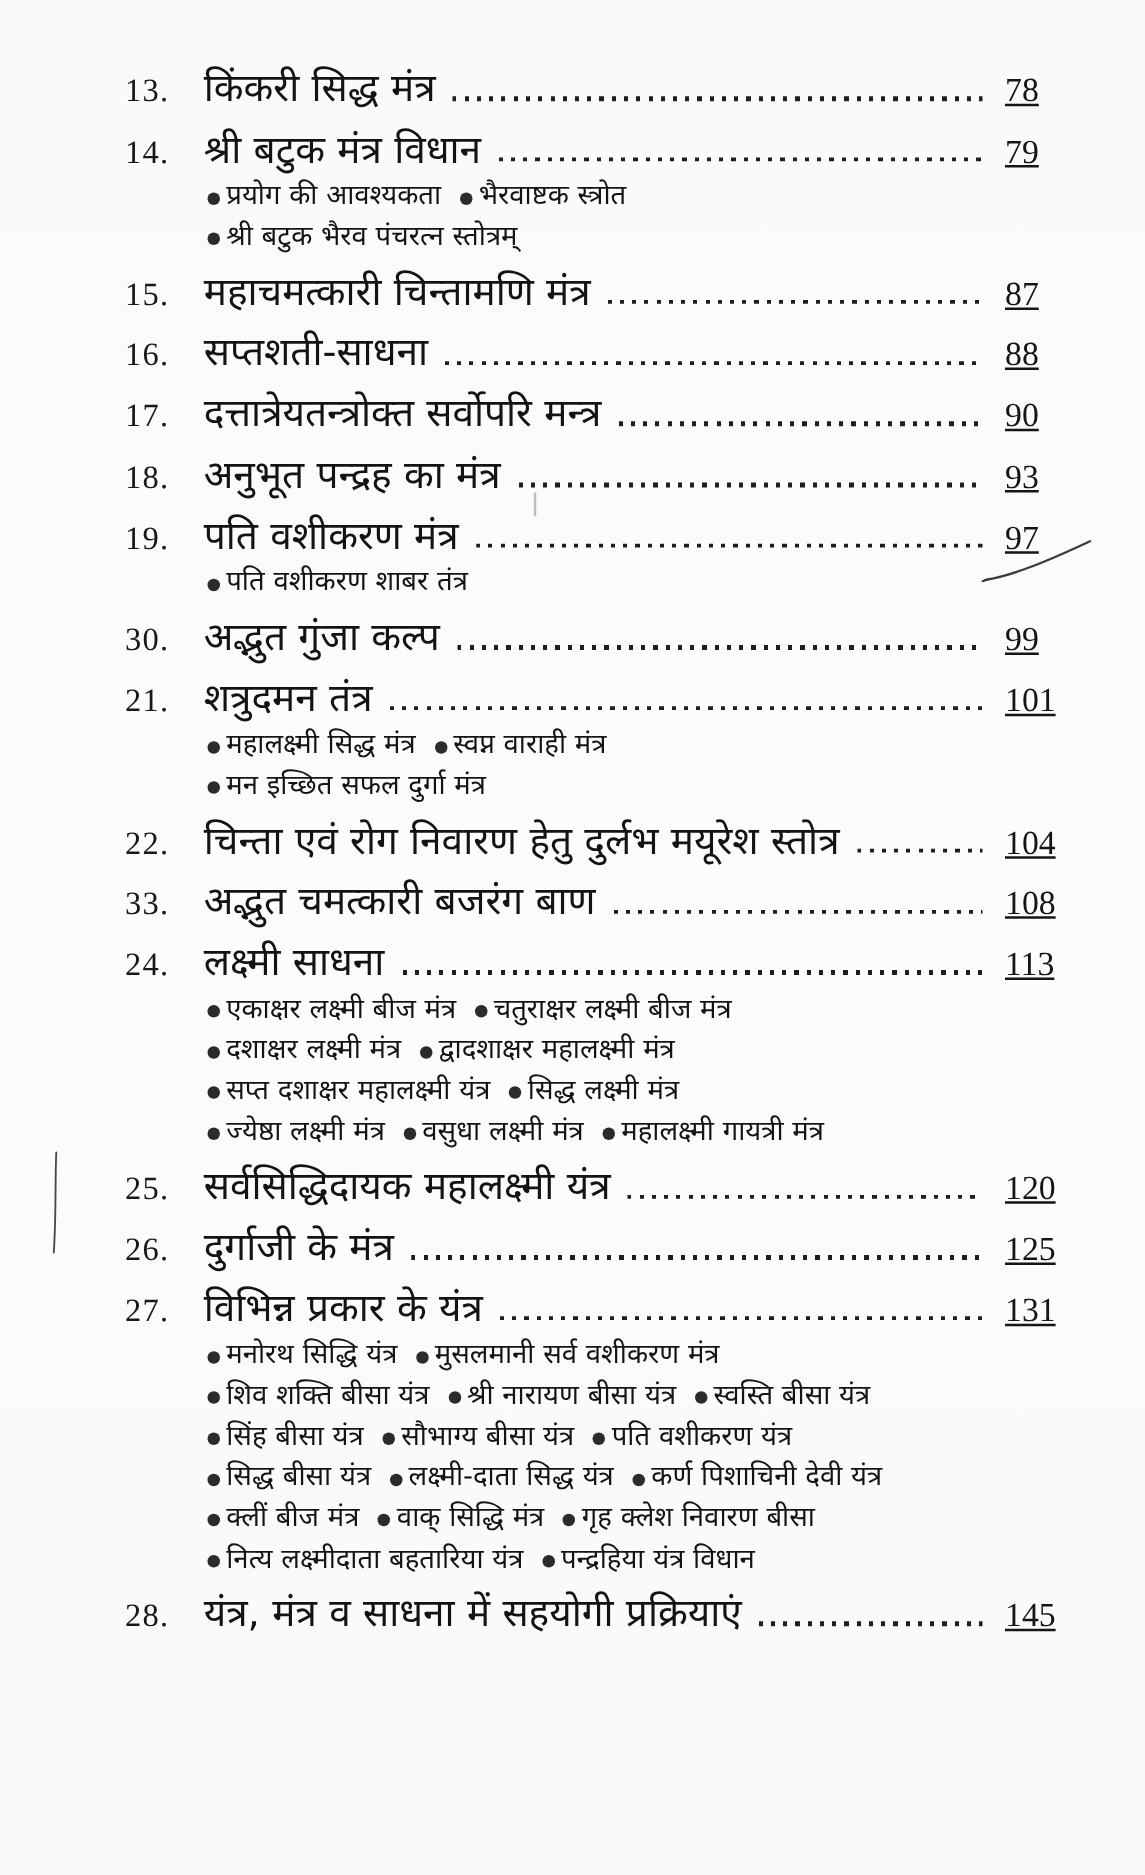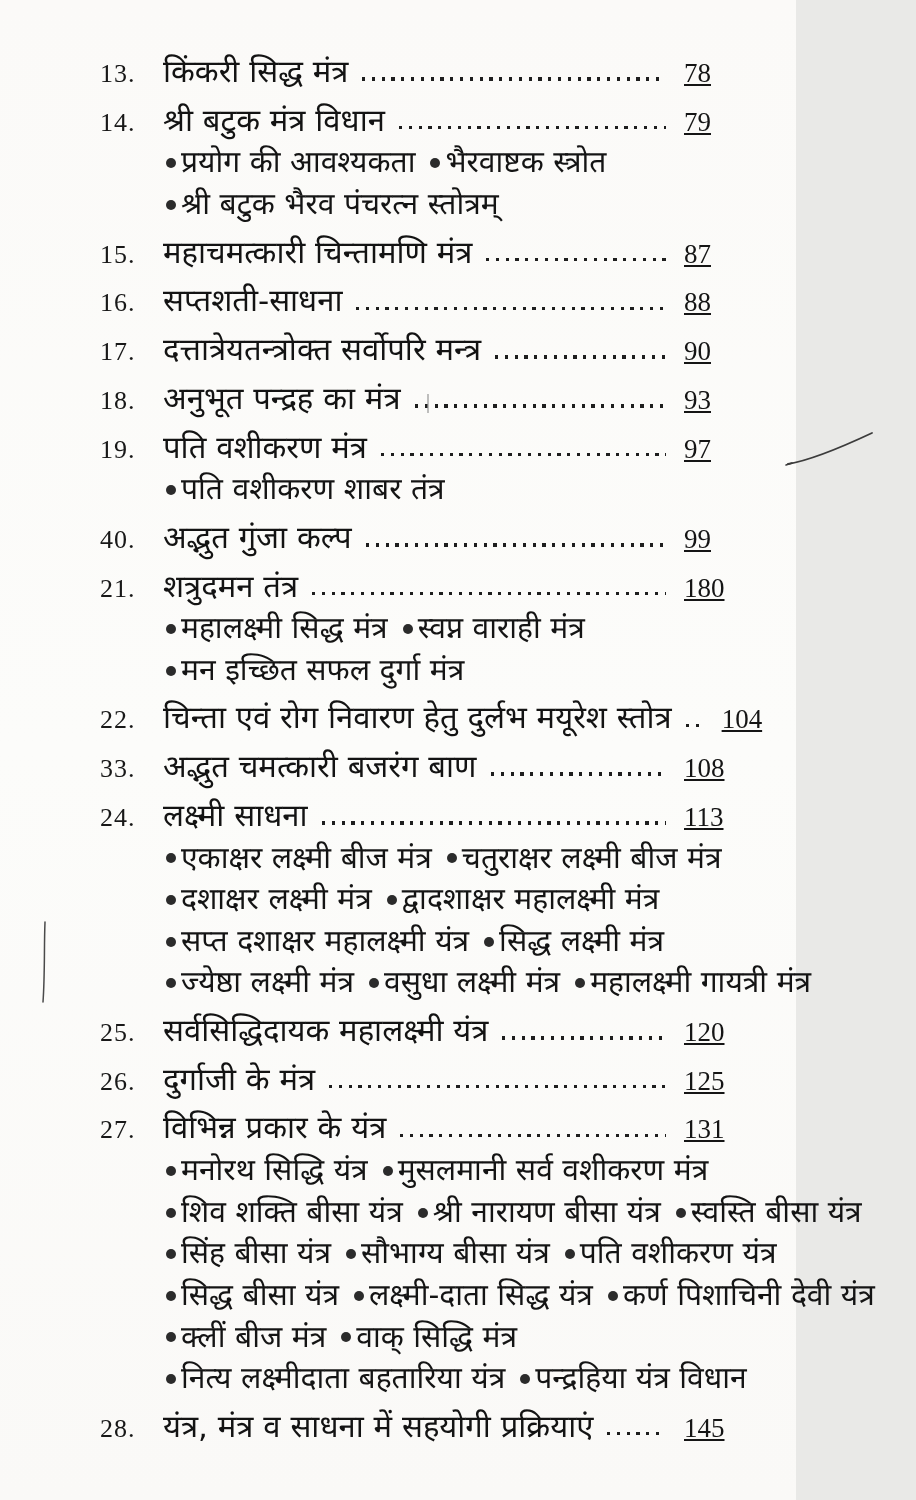--- a/index.html
+++ b/index.html
@@ -4,21 +4,21 @@
 <style>
   html, body { margin: 0; padding: 0; }
   body {
     width: 916px; height: 1500px;
     background: #e9e9e7;
     font-family: "DejaVu Sans", sans-serif;
     overflow: hidden;
   }
   .page {
     position: relative;
-    width: 796px; height: 1500px;
+    width: 916px; height: 1500px;
     background: linear-gradient(180deg, #fbfaf8 0%, #fcfcfa 50%, #faf9f7 100%);
     color: #161616;
     box-sizing: border-box;
     padding: 54px 54px 0 100px;
   }
   .toc-list { width: 100%; }
   .entry { margin-bottom: 14px; }
   .entry-row {
     display: flex;
     align-items: baseline;
@@ -53,21 +53,21 @@
     display: flex; align-items: baseline;
     margin-left: 66px; margin-top: 8px;
     line-height: 1.12; white-space: nowrap;
   }
   .seg { display: inline-flex; align-items: baseline; margin-right: 15px; }
   .dot-bullet {
     flex: none; width: 10px; height: 10px;
     border-radius: 50%; background: #2b2b2b;
     margin-right: 5px; align-self: center; margin-top: 2px;
   }
-  .seg-text { font-size: 30px; color: #141414; }
+  .seg-text { font-size: 22px; color: #141414; }
   .artifact { position: absolute; pointer-events: none; }
 </style>
 </head>
 <body>
 
 <div class="page">
 
   <div class="toc-list">
   <div class="entry">
     <div class="entry-row">
@@ -158,34 +158,34 @@
             <span class="seg">
               <span class="dot-bullet"></span>
               <span class="seg-text">पति वशीकरण शाबर तंत्र</span>
             </span>
           </div>
         </div>
   </div>
 
   <div class="entry">
     <div class="entry-row">
-      <span class="num">40.</span>
+      <span class="num">30.</span>
       <span class="title">अद्भुत गुंजा कल्प</span>
       <span class="leader"></span>
       <span class="pagenum">99</span>
     </div>
 
   </div>
 
   <div class="entry">
     <div class="entry-row">
       <span class="num">21.</span>
       <span class="title">शत्रुदमन तंत्र</span>
       <span class="leader"></span>
-      <span class="pagenum">180</span>
+      <span class="pagenum">101</span>
     </div>
     <div class="subs">
           <div class="sub-row">
             <span class="seg">
               <span class="dot-bullet"></span>
               <span class="seg-text">महालक्ष्मी सिद्ध मंत्र</span>
             </span>
             <span class="seg">
               <span class="dot-bullet"></span>
               <span class="seg-text">स्वप्न वाराही मंत्र</span>
@@ -356,20 +356,24 @@
             </span>
           </div>
           <div class="sub-row">
             <span class="seg">
               <span class="dot-bullet"></span>
               <span class="seg-text">क्लीं बीज मंत्र</span>
             </span>
             <span class="seg">
               <span class="dot-bullet"></span>
               <span class="seg-text">वाक् सिद्धि मंत्र</span>
+            </span>
+            <span class="seg">
+              <span class="dot-bullet"></span>
+              <span class="seg-text">गृह क्लेश निवारण बीसा</span>
             </span>
           </div>
           <div class="sub-row">
             <span class="seg">
               <span class="dot-bullet"></span>
               <span class="seg-text">नित्य लक्ष्मीदाता बहतारिया यंत्र</span>
             </span>
             <span class="seg">
               <span class="dot-bullet"></span>
               <span class="seg-text">पन्द्रहिया यंत्र विधान</span>

